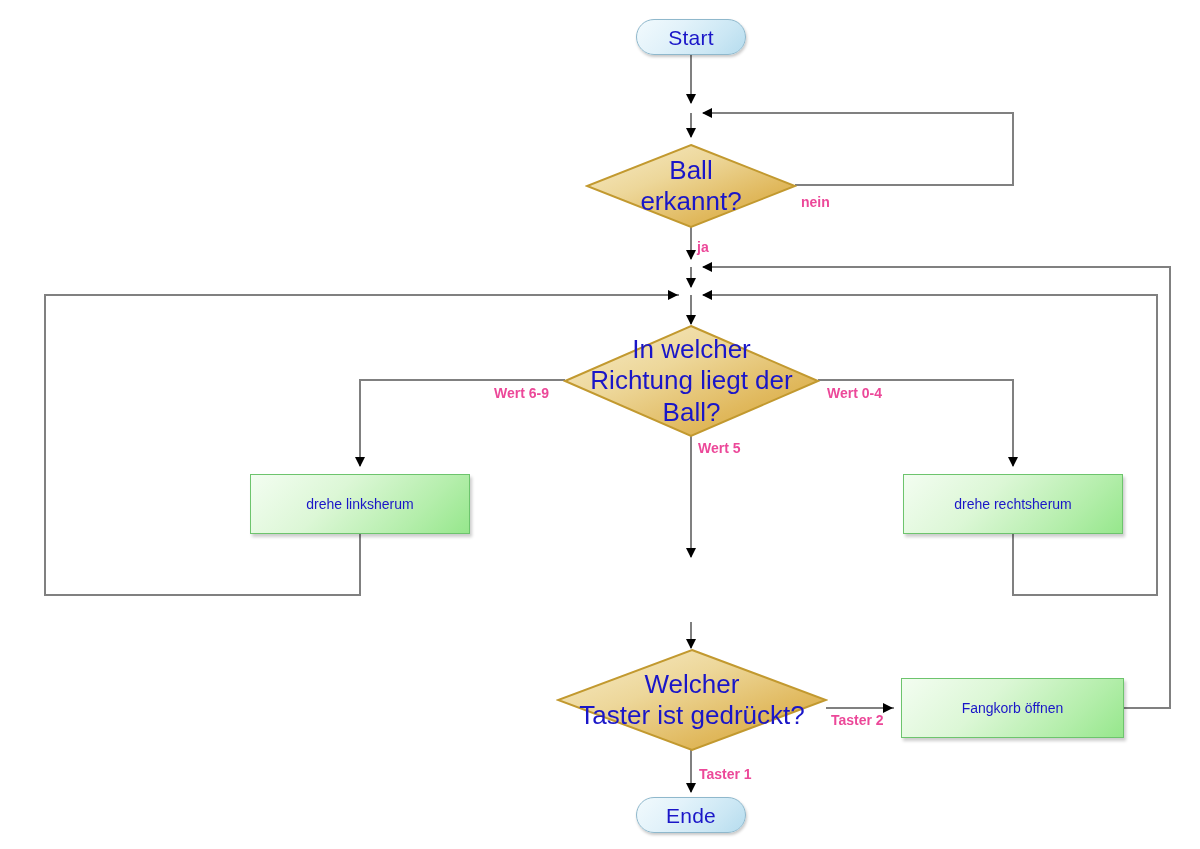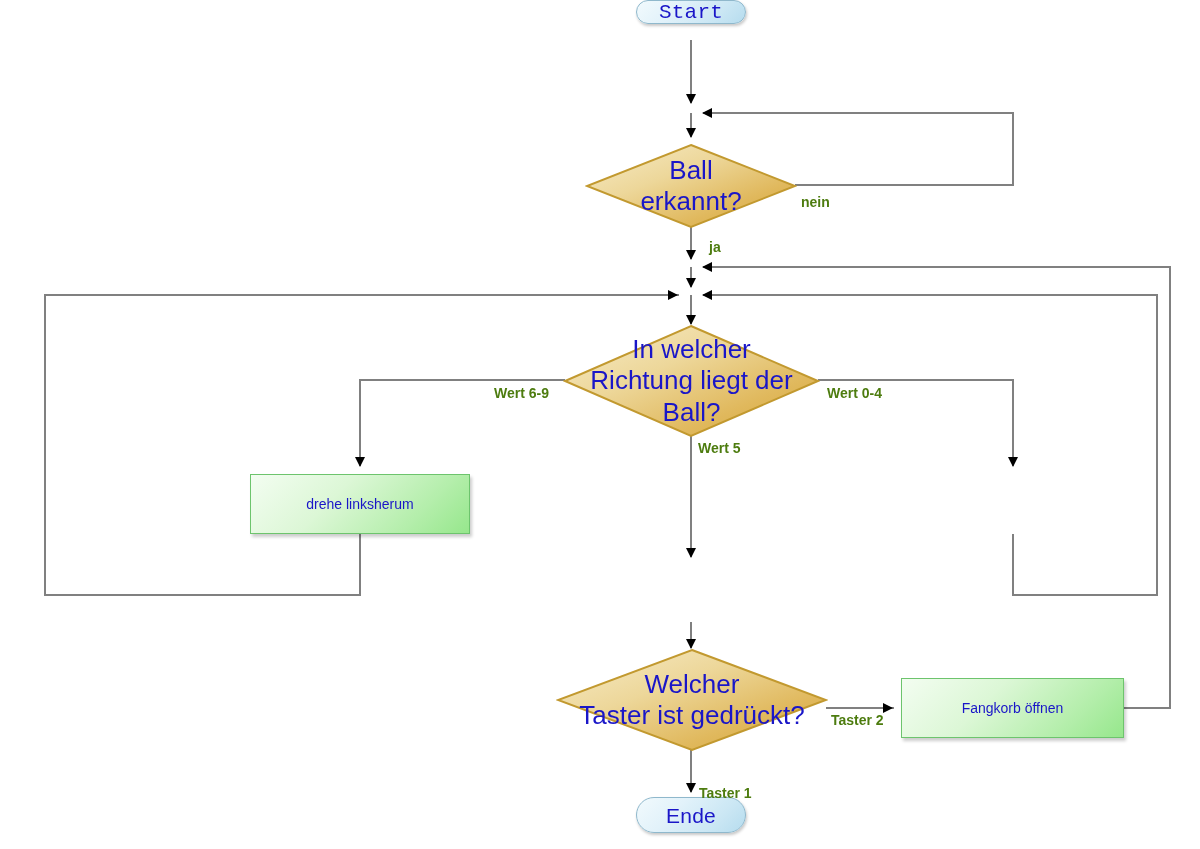--- a/index.html
+++ b/index.html
@@ -82,21 +82,21 @@
     color: #1a16c8;
     font-size: 26px;
     line-height: 1.2;
     text-align: center;
     white-space: pre-line;
   }
 
   
   .edge-label {
     position: absolute;
-    color: #4d7c0f;
+    color: #ec4899;
     font-size: 14px;
     font-weight: bold;
     white-space: nowrap;
     line-height: 1;
   }
 </style>
 </head>
 <body>
 
 <div id="canvas">
@@ -141,21 +141,21 @@
 
       <path d="M691,622 L691,648" marker-end="url(#arrow-down)"></path>
 
       <path d="M826,708 L894,708" marker-end="url(#arrow-right)"></path>
 
       <path d="M691,750 L691,792" marker-end="url(#arrow-down)"></path>
 
     </g>
   </svg>
 
-  <div class="node terminator" style="left:636px; top:0; width:110px; height:24px;font-family:Liberation Mono, monospace;">
+  <div class="node terminator" style="left:636px; top:19px; width:110px; height:36px;">
     <span class="txt">Start</span>
   </div>
 
   <div class="node decision" style="left:585px; top:143px; width:212px; height:86px;">
     <svg class="dia" viewBox="0 0 212 86" preserveAspectRatio="none">
       <defs>
         <linearGradient id="gd1" x1="0" y1="0" x2="1" y2="1">
           <stop offset="0%" stop-color="#f7ecc9"></stop>
           <stop offset="38%" stop-color="#edd79a"></stop>
           <stop offset="72%" stop-color="#e0b85c"></stop>
@@ -181,20 +181,23 @@
       <polygon points="128,2 255,57 128,112 2,57" fill="url(#gd2)" stroke="#c2992f" stroke-width="2"></polygon>
     </svg>
     <span class="txt">In welcher
 Richtung liegt der Ball?</span>
   </div>
 
   <div class="node process" style="left:250px; top:474px; width:220px; height:60px;">
     <span class="txt">drehe linksherum</span>
   </div>
 
+  <div class="node process" style="left:903px; top:474px; width:220px; height:60px;">
+    <span class="txt">drehe rechtsherum</span>
+  </div>
 
 
   <div class="node decision" style="left:556px; top:648px; width:272px; height:104px;">
     <svg class="dia" viewBox="0 0 272 104" preserveAspectRatio="none">
       <defs>
         <linearGradient id="gd3" x1="0" y1="0" x2="1" y2="1">
           <stop offset="0%" stop-color="#f7ecc9"></stop>
           <stop offset="38%" stop-color="#edd79a"></stop>
           <stop offset="72%" stop-color="#e0b85c"></stop>
           <stop offset="100%" stop-color="#d3a63f"></stop>
@@ -209,25 +212,25 @@
   <div class="node process" style="left:901px; top:678px; width:223px; height:60px;">
     <span class="txt">Fangkorb öffnen</span>
   </div>
 
   <div class="node terminator" style="left:636px; top:797px; width:110px; height:36px;">
     <span class="txt">Ende</span>
   </div>
 
   <span class="edge-label" style="left:801px; top:195px;">nein</span>
 
-  <span class="edge-label" style="left:697px; top:240px;margin-left:12px;">ja</span>
+  <span class="edge-label" style="left:697px; top:240px;">ja</span>
 
   <span class="edge-label" style="left:494px; top:386px;">Wert 6-9</span>
 
   <span class="edge-label" style="left:827px; top:386px;">Wert 0-4</span>
 
   <span class="edge-label" style="left:698px; top:441px;">Wert 5</span>
 
   <span class="edge-label" style="left:831px; top:713px;">Taster 2</span>
 
-  <span class="edge-label" style="left:699px; top:786px;">Taster 1</span>
+  <span class="edge-label" style="left:699px; top:767px;">Taster 1</span>
 
 </div>
 
 </body></html>

